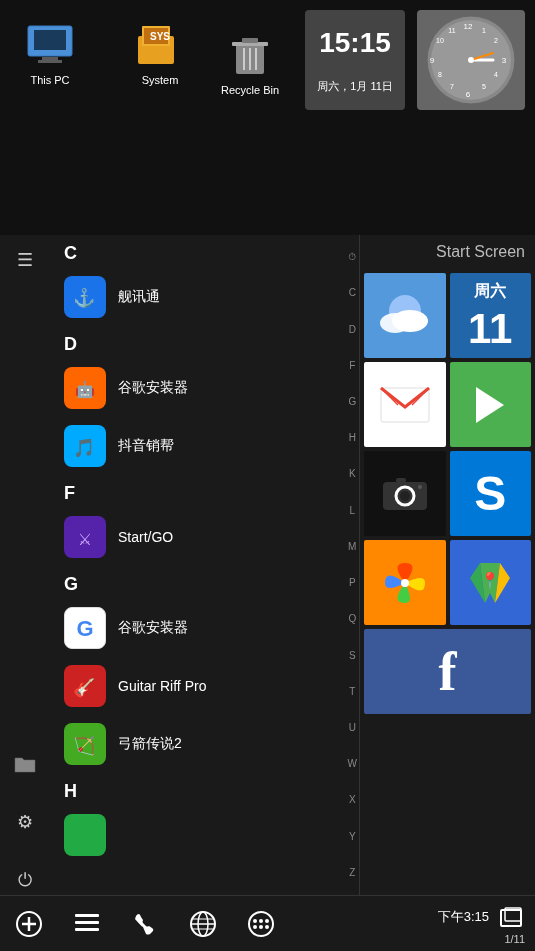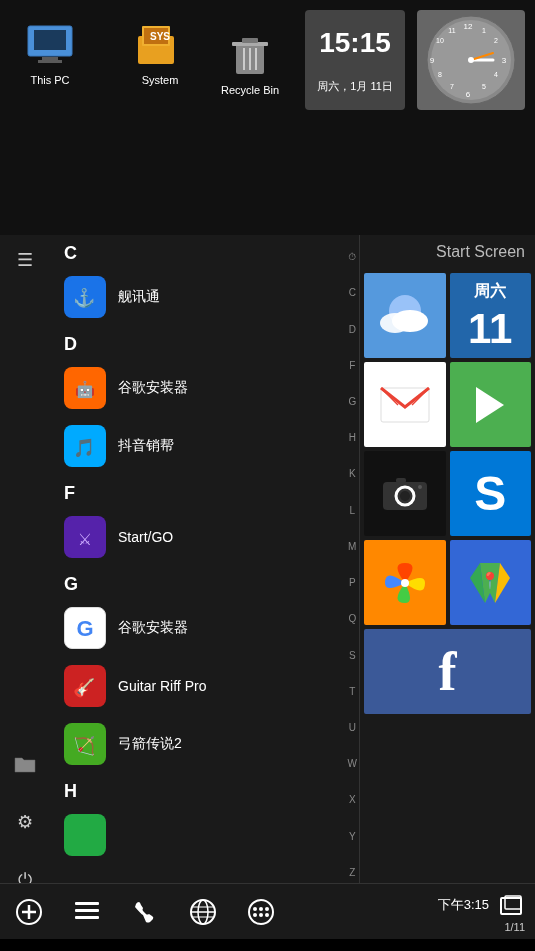--- a/index.html
+++ b/index.html
@@ -242,21 +242,21 @@
       cursor: pointer;
       font-size: 28px;
       position: relative;
       overflow: hidden;
       gap: 6px;
     }
 
     
     .taskbar {
       position: absolute;
-      bottom: 12px;
+      bottom: 0;
       left: 0;
       width: 535px;
       height: 56px;
       background: #1a1a1a;
       display: flex;
       align-items: center;
       justify-content: space-between;
       padding: 0 10px;
       border-top: 1px solid #333;
     }

